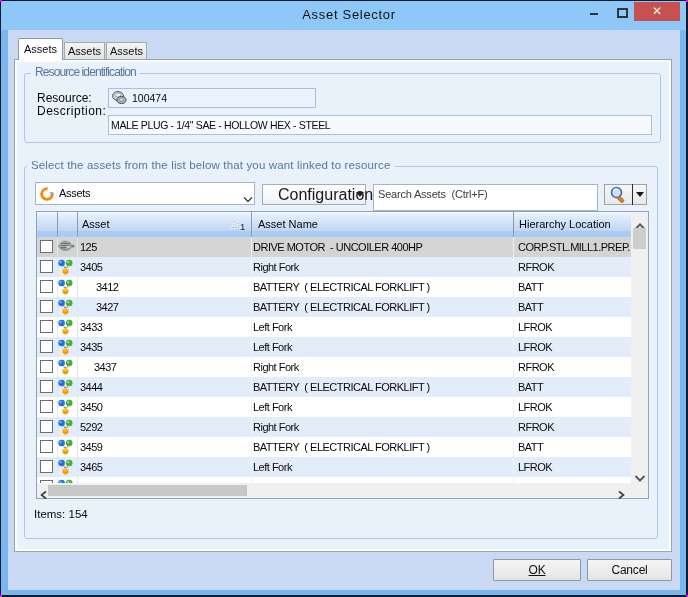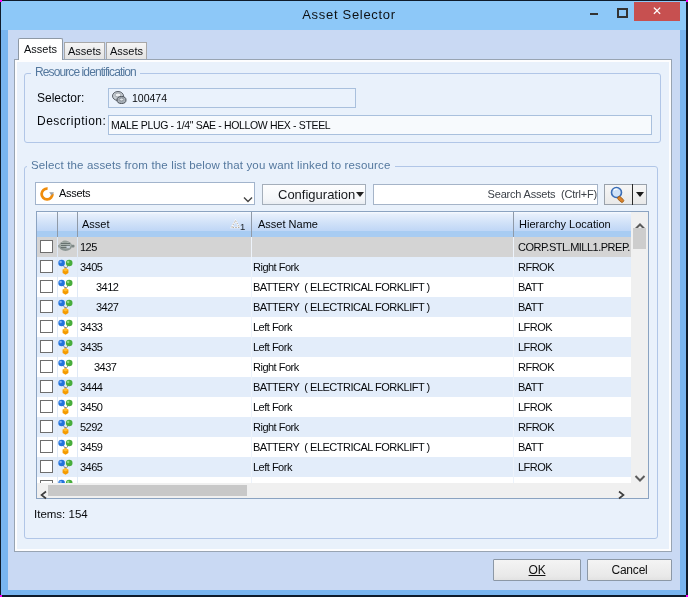--- a/index.html
+++ b/index.html
@@ -22,31 +22,31 @@
 #page { left:14px; top:59px; width:658px; height:493px; background:#e9f1fb; border:1px solid #98a4b2; box-shadow:inset 0 0 0 2px #fdfdfe; }
 
 .gb { border:1px solid #b1c6e7; border-radius:3px; }
 #gb1 { left:24px; top:73px; width:637px; height:70px; }
 #gb2 { left:24px; top:166px; width:634px; height:373px; }
 .gblabel { color:#54789e; background:#e9f1fb; padding:0 4px; line-height:13px; white-space:nowrap; }
 #gb1label { left:31px; top:66px; font-size:12px; letter-spacing:-0.9px; }
 #gb2label { left:27px; top:159px; font-size:11.5px; letter-spacing:0.15px; }
 .lbl { font-size:12px; color:#06090d; }
 #lblres { left:37px; top:91px; }
-#lbldesc { left:37px; top:114px; letter-spacing:0.5px;text-align:center; }
-#boxres { left:108px; top:88px; width:248px; height:20px; background:#eaf2fc; border:1px solid #a9c0dd; font-size:10.5px; color:#07090c; line-height:18px; padding-left:23px; }
+#lbldesc { left:37px; top:104px; letter-spacing:0.5px;text-align:center; }
+#boxres { left:108px; top:88px; width:208px; height:20px; background:#eaf2fc; border:1px solid #a9c0dd; font-size:10.5px; color:#07090c; line-height:18px; padding-left:23px; }
 #resicon { left:111px; top:90px; }
 #boxdesc { left:108px; top:115px; width:544px; height:20px; background:#f7fafd; border:1px solid #a9c0dd; font-size:10.5px; letter-spacing:-0.35px; color:#07090c; line-height:18px; padding-left:2px; }
 
 #combo { left:35px; top:182px; width:220px; height:23px; background:#fff; border:1px solid #a2b4cc; font-size:11px; letter-spacing:-0.3px; color:#07090c; line-height:21px; padding-left:23px; }
 #comboicon { left:39px; top:186px; }
 #combochev { left:243px; top:189px; }
-#cfgbtn { left:262px; top:184px; width:104px; height:21px; background:linear-gradient(#fdfdfe,#f4f6f9 75%,#e9edf2); border:1px solid #a4aeba; font-size:13px; color:#16181c; text-align:left; padding-left:15px; line-height:19px; }
+#cfgbtn { left:262px; top:184px; width:104px; height:21px; background:linear-gradient(#fdfdfe,#f4f6f9 75%,#e9edf2); border:1px solid #a4aeba; font-size:16px; color:#16181c; text-align:left; padding-left:15px; line-height:19px; }
 #cfgarrow { left:356px; top:192px; width:0; height:0; border-left:4px solid transparent; border-right:4px solid transparent; border-top:5px solid #222; }
-#search { left:373px; top:184px; width:225px; height:21px; background:#fff; border:1px solid #a5b4c8; font-size:11px; letter-spacing:-0.2px; color:#3c4148; line-height:19px; padding-left:4px;text-align:right; }
+#search { left:373px; top:184px; width:225px; height:27px; background:#fff; border:1px solid #a5b4c8; font-size:11px; letter-spacing:-0.2px; color:#3c4148; line-height:19px; padding-left:4px; }
 #magbtn { left:604px; top:184px; width:43px; height:21px; background:linear-gradient(#f6f6f6,#e9e9e9); border:1px solid #99a1ab; }
 #magdiv { left:632px; top:184px; width:1px; height:21px; background:#2a2a2a; }
 #magarrow { left:636px; top:192px; width:0; height:0; border-left:4px solid transparent; border-right:4px solid transparent; border-top:5px solid #1a1a1a; }
 
 #table { left:36px; top:211px; width:613px; height:288px; background:#fff; border:1px solid #8ba3c1; }
 #thead { left:37px; top:212px; width:594px; height:25px; background:linear-gradient(#f7faff,#e6effc 10%,#d0e1f8 45%,#c0d7f6 74%,#a8ccf2 76%,#a8ccf2); }
 .hdiv { top:212px; width:1px; height:25px; background:#8f9aa8; }
 .cdiv { top:237px; width:1px; height:246px; background:#dfe9f6; }
 .hlbl { font-size:11px; color:#05080c; top:218px; }
 .row { left:37px; width:594px; height:20px; }
@@ -72,21 +72,21 @@
 <div class="abs" id="btnmin"></div>
 <div class="abs" id="btnmax"></div>
 <div class="abs" id="btnclose">✕</div>
 <div class="abs" id="client"></div>
 <div class="abs" id="page"></div>
 <div class="abs tab" id="tab2">Assets</div>
 <div class="abs tab" id="tab3">Assets</div>
 <div class="abs tab" id="tab1">Assets</div>
 <div class="abs gb" id="gb1"></div>
 <div class="abs gblabel" id="gb1label">Resource identification</div>
-<div class="abs lbl" id="lblres">Selector:</div>
+<div class="abs lbl" id="lblres">Resource:</div>
 <div class="abs lbl" id="lbldesc">Description:</div>
 <div class="abs" id="boxres">100474</div>
 <div class="abs" id="resicon">
 <svg width="17" height="16" viewBox="0 0 17 16">
 <ellipse cx="7" cy="6" rx="5.5" ry="4.5" fill="#c6cdd4" stroke="#5a6068" stroke-width="1"></ellipse>
 <ellipse cx="7" cy="5" rx="3" ry="2" fill="#eef1f4" stroke="#8a9097" stroke-width="0.7"></ellipse>
 <ellipse cx="10.5" cy="10" rx="4.5" ry="3.5" fill="#aab2ba" stroke="#4a5058" stroke-width="1"></ellipse>
 <ellipse cx="10.5" cy="9.5" rx="2.2" ry="1.5" fill="#dde2e7" stroke="#71787f" stroke-width="0.7"></ellipse>
 </svg>
 </div>
@@ -140,20 +140,21 @@
       <span class="ricon"><svg width="18" height="14" viewBox="0 0 18 14">
 <ellipse cx="8.5" cy="7" rx="6.5" ry="5" fill="#8c9694"></ellipse>
 <ellipse cx="8.5" cy="6" rx="5.5" ry="3.6" fill="#aab4b0"></ellipse>
 <path d="M4 4.5 L13 4.5 M4 6.5 L13 6.5 M4 8.5 L13 8.5" stroke="#5f6a68" stroke-width="0.9" fill="none"></path>
 <rect x="0.5" y="6" width="2.5" height="2.4" fill="#9aa3a1"></rect>
 <rect x="14.5" y="5.8" width="3" height="2.8" rx="1" fill="#7d8886"></rect>
 <rect x="9.5" y="6.8" width="3.4" height="2.4" fill="#c8d2da"></rect>
 <ellipse cx="8" cy="2.6" rx="2.4" ry="1.2" fill="#97a19d"></ellipse>
 </svg></span>
       <span class="rowtxt" style="left:43px;">125</span>
+      <span class="rowtxt" style="left:216px;">DRIVE MOTOR&nbsp; - UNCOILER 400HP</span>
       <span class="rowtxt" style="left:481px;">CORP.STL.MILL1.PREP.</span>
     </div>
 <div class="abs row" style="top:257px;background:#e3edfa">
       <span class="cb"></span>
       <span class="ricon"><svg width="17" height="17" viewBox="0 0 17 17">
 <path d="M5.5 5.5 L8.5 9.5 M12 5.5 L9 9.5 M8.5 8 L8.5 10" fill="none" stroke="#8a8f94" stroke-width="1"></path>
 <circle cx="4.6" cy="4" r="3.3" fill="#2272dd"></circle>
 <circle cx="3.6" cy="3" r="1.2" fill="#7fb2f2"></circle>
 <circle cx="12.2" cy="4" r="3.3" fill="#47ad3c"></circle>
 <circle cx="11.2" cy="3" r="1.2" fill="#96d88c"></circle>

